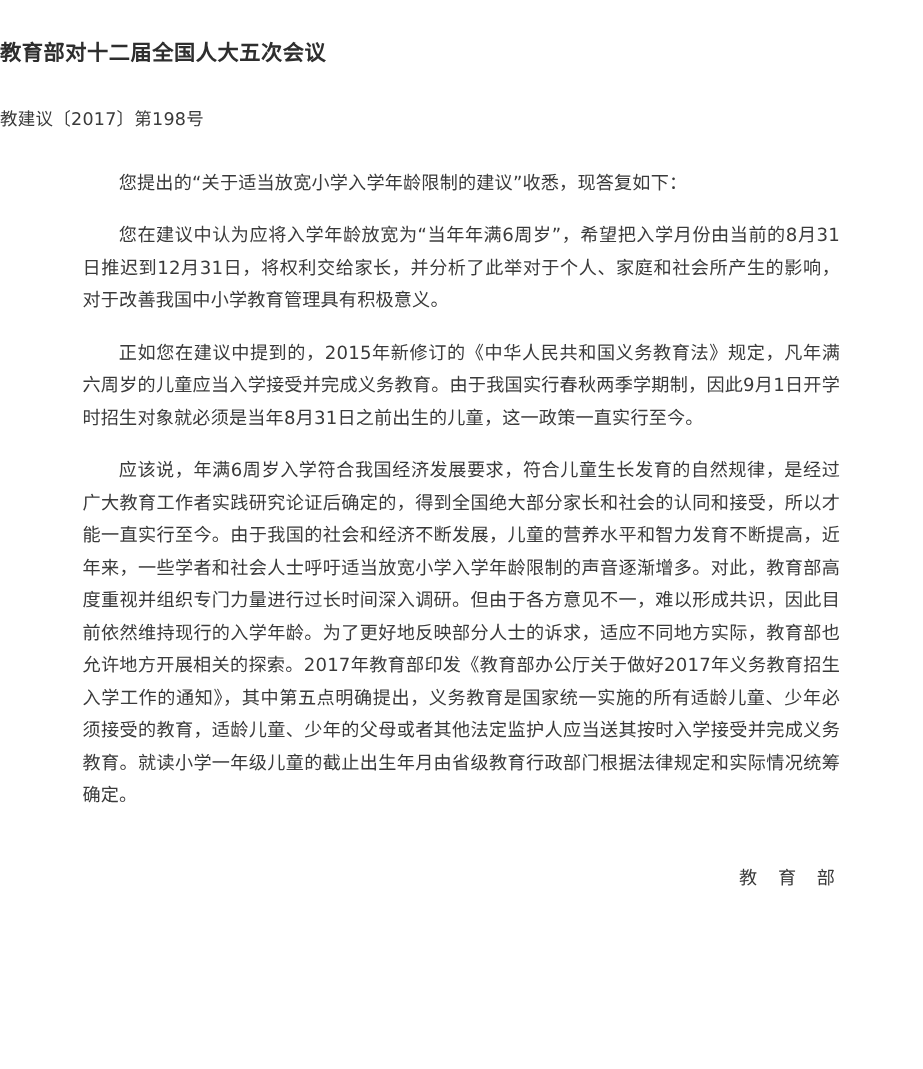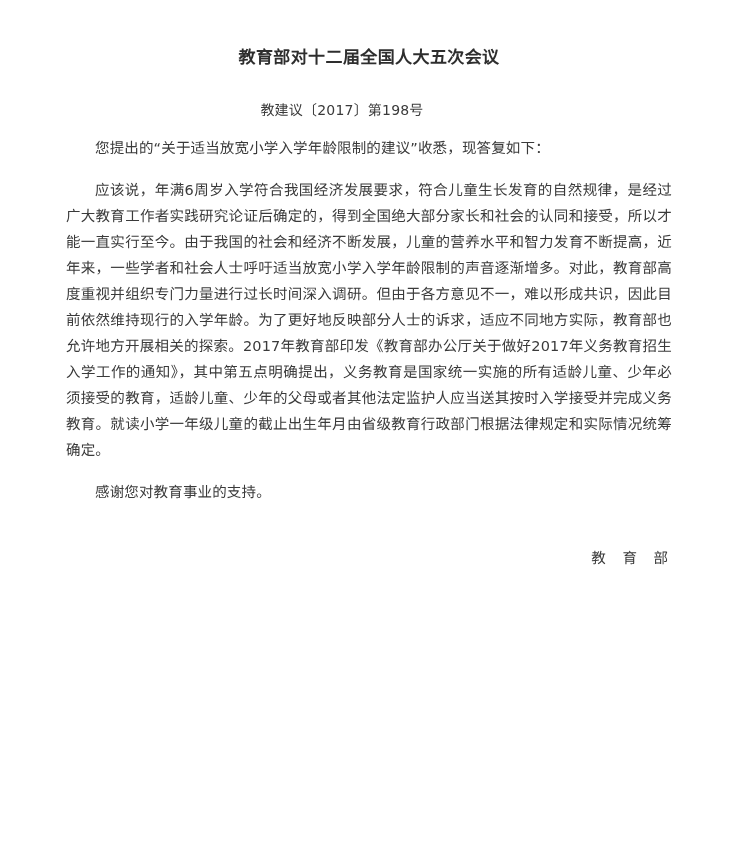--- a/index.html
+++ b/index.html
@@ -21,46 +21,45 @@
     min-height: 855px;
     box-sizing: border-box;
     padding: 0;
     background: #ffffff;
     position: relative;
   }
 
   
   .doc-title {
     margin: 0;
-    padding-top: 44px;
-    text-align: center;
+    padding-top: 30px;
     font-size: 17px;
     font-weight: bold;
     color: #2e2e2e;
     line-height: 27px;
     letter-spacing: 0.4px;
   }
   .doc-title .title-line {
     display: block;
   }
 
   
   .doc-number-row {
     margin-top: 28px;
     padding-right: 54px;
-    text-align: center;
+    text-align: left;
     font-size: 14px;
     color: #3a3a3a;
     line-height: 22px;
     letter-spacing: 0.2px;
   }
 
   
   .doc-body {
-    margin-top: 14px;
+    margin-top: 27px;
     padding-left: 66px;
     padding-right: 66px;
   }
   .para {
     margin: 0 0 16px 0;
     font-size: 14.5px;
     line-height: 26px;
     color: #3a3a3a;
     text-align: justify;
     text-justify: inter-ideograph;
@@ -91,21 +90,22 @@
 <div class="page">
 
   <h1 class="doc-title">
     <span class="title-line">教育部对十二届全国人大五次会议</span>
   </h1>
 
   <div class="doc-number-row">教建议〔2017〕第198号</div>
 
   <div class="doc-body">
     <p class="para">您提出的“关于适当放宽小学入学年龄限制的建议”收悉，现答复如下：</p>
+    <p class="para">您在建议中认为应将入学年龄放宽为“当年年满6周岁”，希望把入学月份由当前的8月31日推迟到12月31日，将权利交给家长，并分析了此举对于个人、家庭和社会所产生的影响，对于改善我国中小学教育管理具有积极意义。</p>
+    <p class="para">正如您在建议中提到的，2015年新修订的《中华人民共和国义务教育法》规定，凡年满六周岁的儿童应当入学接受并完成义务教育。由于我国实行春秋两季学期制，因此9月1日开学时招生对象就必须是当年8月31日之前出生的儿童，这一政策一直实行至今。</p>
     <p class="para">应该说，年满6周岁入学符合我国经济发展要求，符合儿童生长发育的自然规律，是经过广大教育工作者实践研究论证后确定的，得到全国绝大部分家长和社会的认同和接受，所以才能一直实行至今。由于我国的社会和经济不断发展，儿童的营养水平和智力发育不断提高，近年来，一些学者和社会人士呼吁适当放宽小学入学年龄限制的声音逐渐增多。对此，教育部高度重视并组织专门力量进行过长时间深入调研。但由于各方意见不一，难以形成共识，因此目前依然维持现行的入学年龄。为了更好地反映部分人士的诉求，适应不同地方实际，教育部也允许地方开展相关的探索。2017年教育部印发《教育部办公厅关于做好2017年义务教育招生入学工作的通知》，其中第五点明确提出，义务教育是国家统一实施的所有适龄儿童、少年必须接受的教育，适龄儿童、少年的父母或者其他法定监护人应当送其按时入学接受并完成义务教育。就读小学一年级儿童的截止出生年月由省级教育行政部门根据法律规定和实际情况统筹确定。</p>
-    <p class="para">感谢您对教育事业的支持。</p>
   </div>
 
   <div class="signature-block">
     <div class="signature-name">教 育 部</div>
   </div>
 
 </div>
 
 </body></html>

